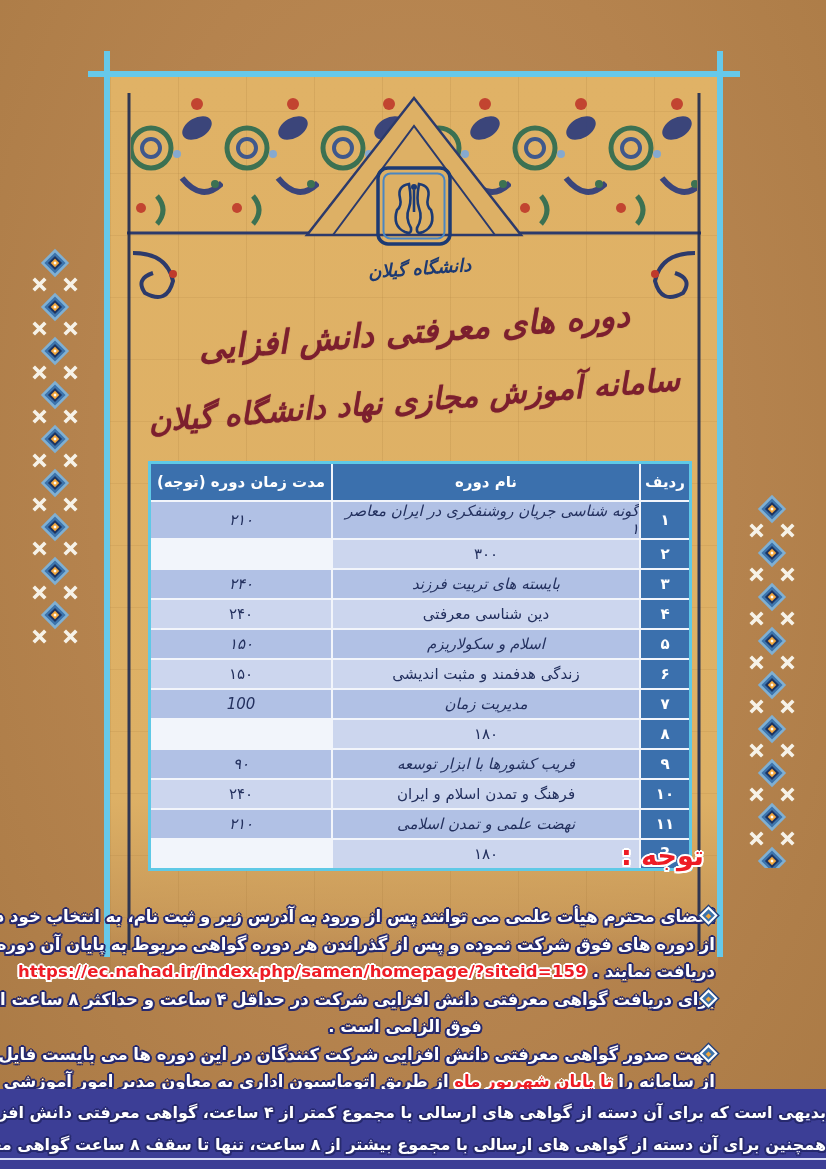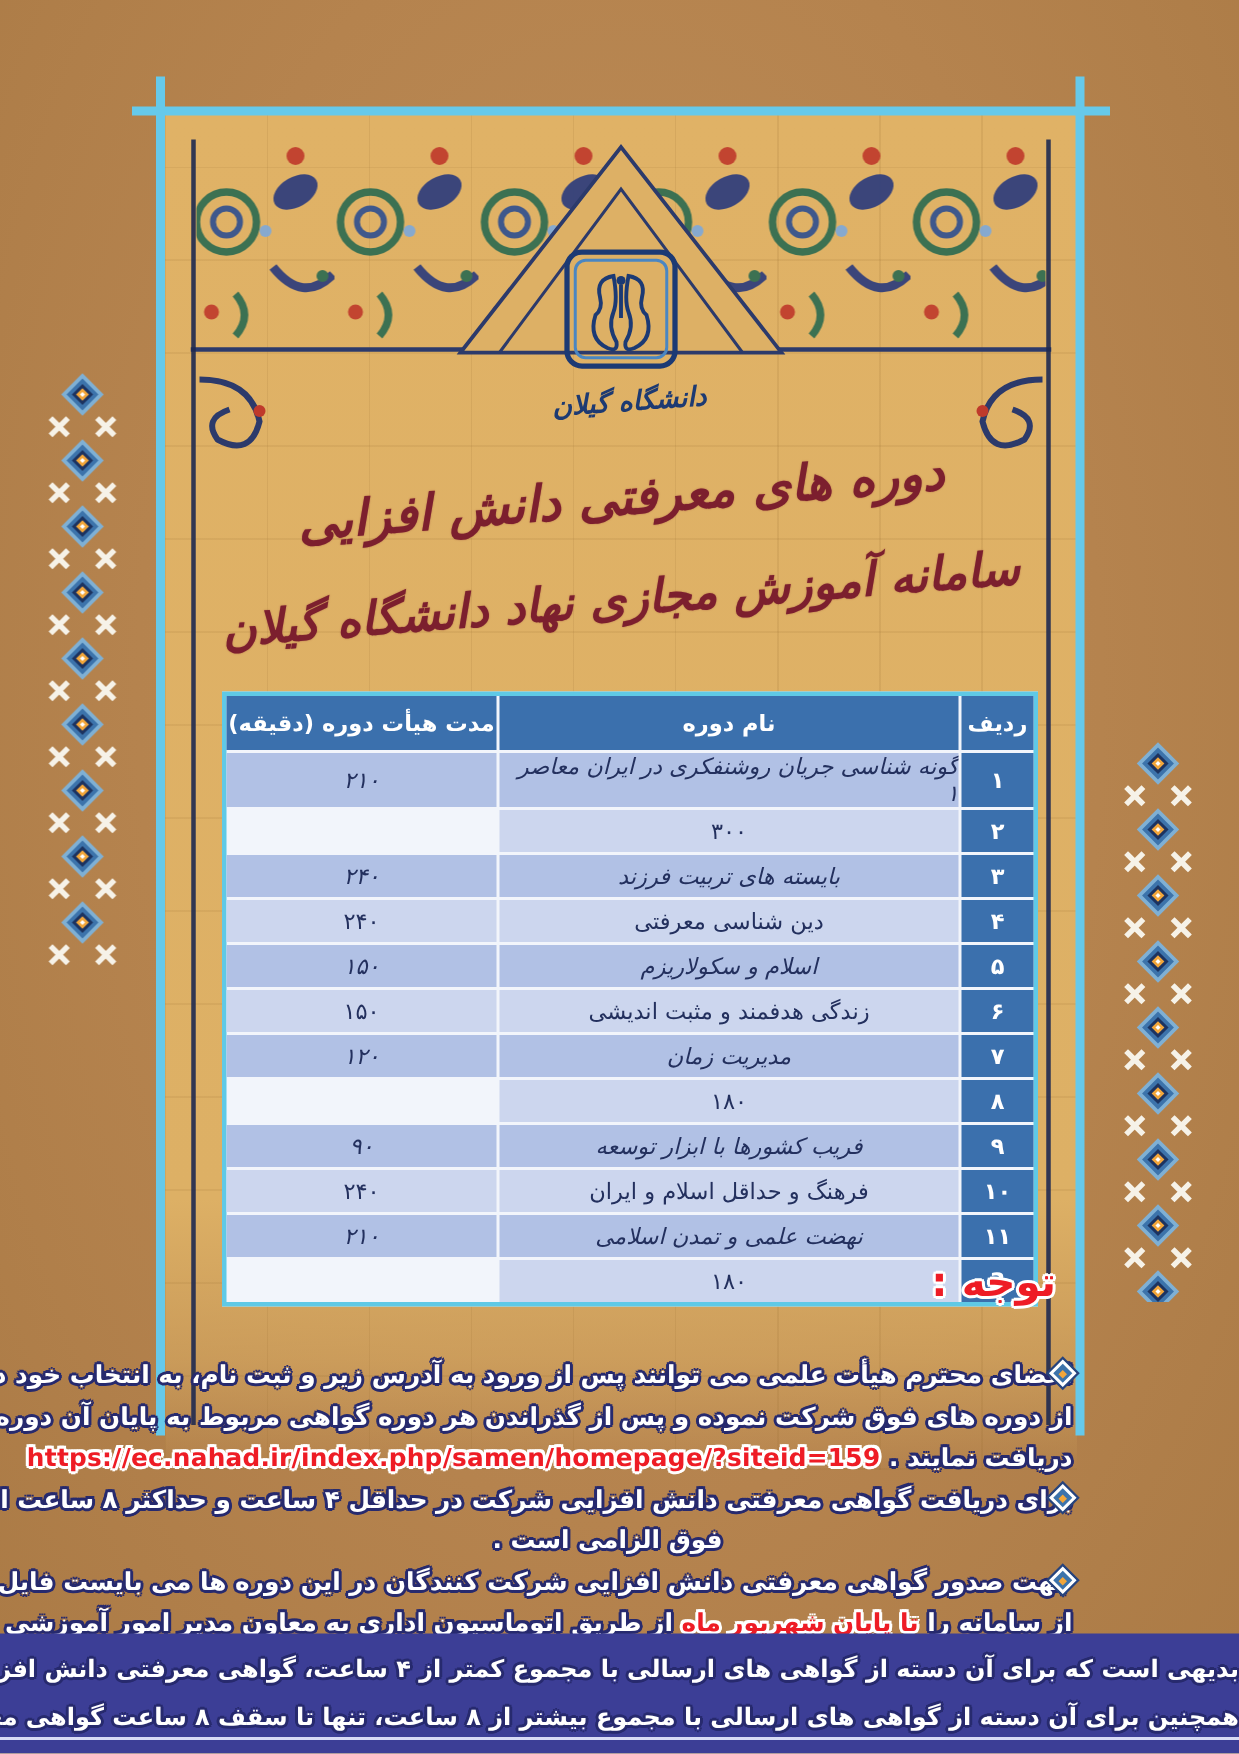--- a/index.html
+++ b/index.html
@@ -186,21 +186,21 @@
   <span class="org-name">دانشگاه گیلان</span>
 </div>
 
 <div id="title-1" class="cal-title">دوره های معرفتی دانش افزایی</div>
 <div id="title-2" class="cal-title">سامانه آموزش مجازی نهاد دانشگاه گیلان</div>
 
 <div class="course-table">
   <div class="t-row head">
     <div class="cell">ردیف</div>
     <div class="cell">نام دوره</div>
-    <div class="cell">مدت هیأت دوره (دقیقه)</div>
+    <div class="cell">مدت زمان دوره (توجه)</div>
   </div>
   <div class="t-row dark">
     <div class="cell num">۱</div>
     <div class="cell data">گونه شناسی جریان روشنفکری در ایران معاصر ۱</div>
     <div class="cell data">۲۱۰</div>
   </div>
   <div class="t-row light">
     <div class="cell num">۲</div>
     <div class="cell data">۳۰۰</div>
   </div>
@@ -220,34 +220,34 @@
     <div class="cell data">۱۵۰</div>
   </div>
   <div class="t-row light">
     <div class="cell num">۶</div>
     <div class="cell data">زندگی هدفمند و مثبت اندیشی</div>
     <div class="cell data">۱۵۰</div>
   </div>
   <div class="t-row dark">
     <div class="cell num">۷</div>
     <div class="cell data">مدیریت زمان</div>
-    <div class="cell data">۱۲۰</div>
+    <div class="cell data">100</div>
   </div>
   <div class="t-row light">
     <div class="cell num">۸</div>
     <div class="cell data">۱۸۰</div>
   </div>
   <div class="t-row dark">
     <div class="cell num">۹</div>
     <div class="cell data">فریب کشورها با ابزار توسعه</div>
     <div class="cell data">۹۰</div>
   </div>
   <div class="t-row light">
     <div class="cell num">۱۰</div>
-    <div class="cell data">فرهنگ و حداقل اسلام و ایران</div>
+    <div class="cell data">فرهنگ و تمدن اسلام و ایران</div>
     <div class="cell data">۲۴۰</div>
   </div>
   <div class="t-row dark">
     <div class="cell num">۱۱</div>
     <div class="cell data">نهضت علمی و تمدن اسلامی</div>
     <div class="cell data">۲۱۰</div>
   </div>
   <div class="t-row light">
     <div class="cell num">3</div>
     <div class="cell data">۱۸۰</div>

